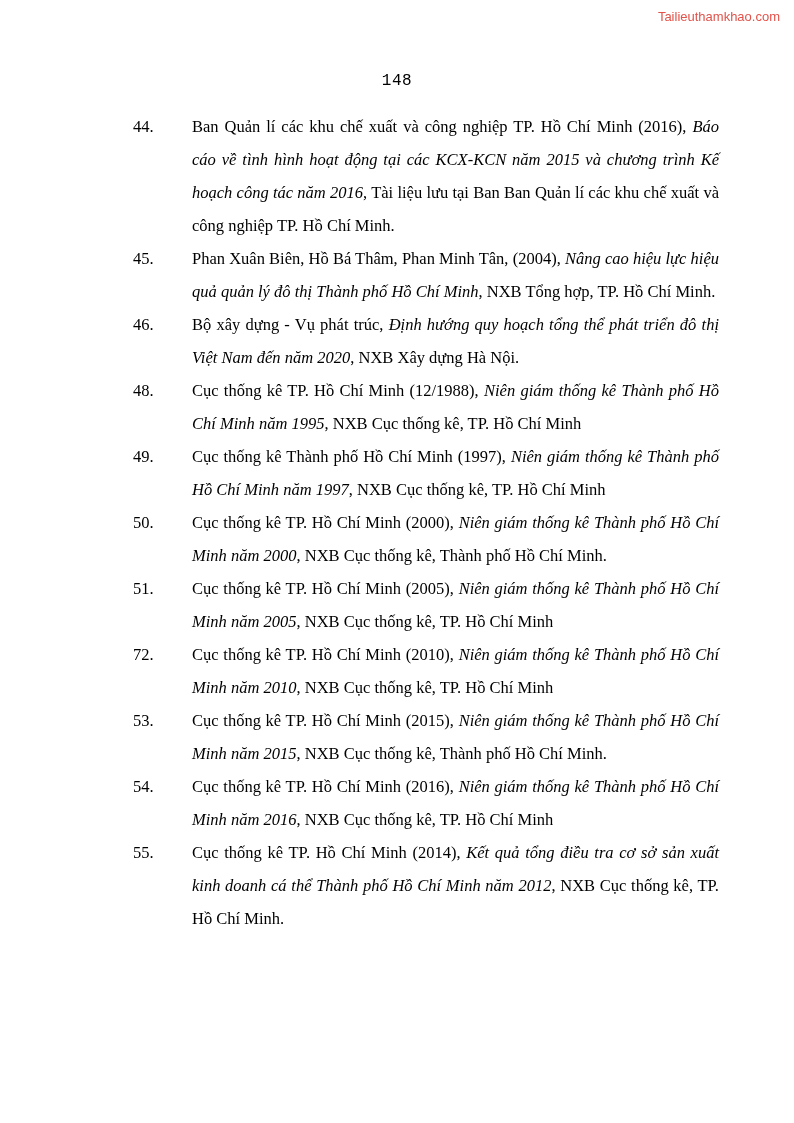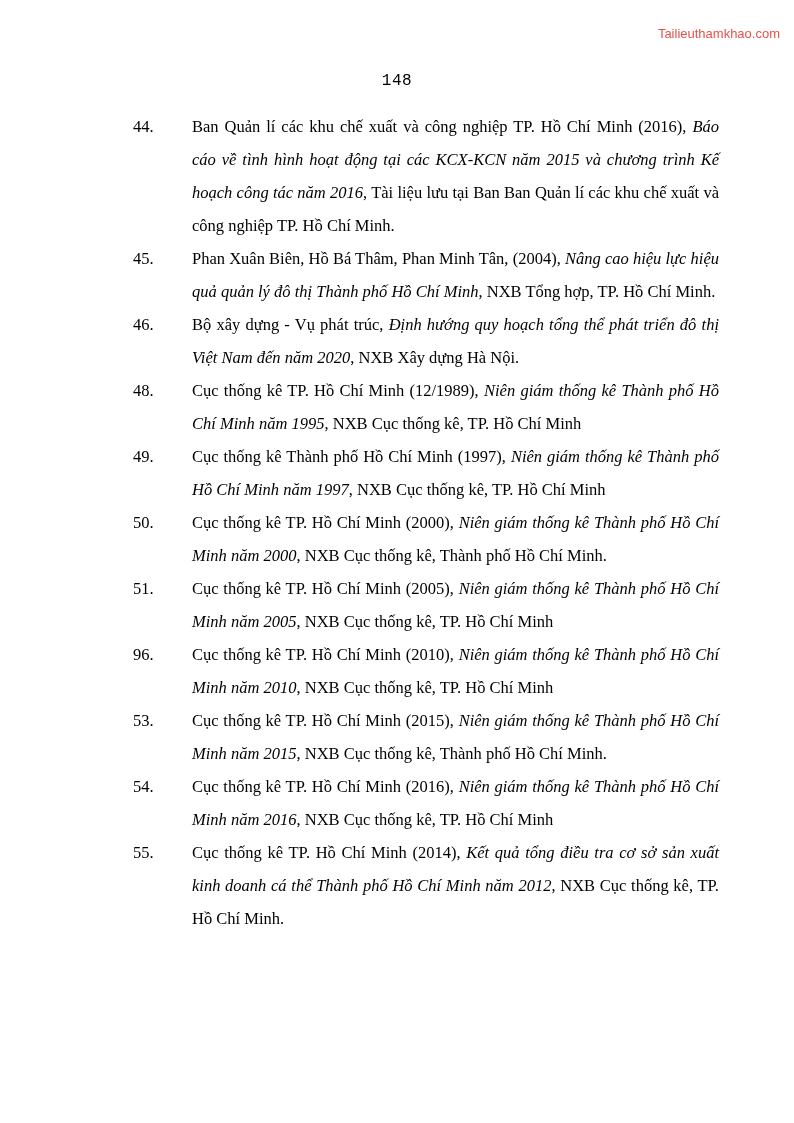--- a/index.html
+++ b/index.html
@@ -11,21 +11,21 @@
     position: relative;
     width: 794px;
     height: 1123px;
     background: #ffffff;
     font-family: "Liberation Serif", "DejaVu Serif", serif;
     color: #000000;
     overflow: hidden;
   }
   .watermark {
     position: absolute;
-    top: 26px;
+    top: 9px;
     right: 14px;
     font-family: "Liberation Sans", "DejaVu Sans", sans-serif;
     font-size: 13px;
     color: #e2524a;
     cursor: pointer;
   }
   .page-number {
     position: absolute;
     top: 72px;
     left: 0;
@@ -77,36 +77,36 @@
       <div class="ref-item">
         <div class="ref-num">45.</div>
         <div class="ref-text"><span class="seg">Phan Xuân Biên, Hồ Bá Thâm, Phan Minh Tân, (2004), </span><span class="seg seg-italic">Nâng cao hiệu lực hiệu quả quản lý đô thị Thành phố Hồ Chí Minh</span><span class="seg">, NXB Tổng hợp, TP. Hồ Chí Minh.</span></div>
       </div>
       <div class="ref-item">
         <div class="ref-num">46.</div>
         <div class="ref-text"><span class="seg">Bộ xây dựng - Vụ phát trúc, </span><span class="seg seg-italic">Định hướng quy hoạch tổng thể phát triển đô thị Việt Nam đến năm 2020</span><span class="seg">, NXB Xây dựng Hà Nội.</span></div>
       </div>
       <div class="ref-item">
         <div class="ref-num">48.</div>
-        <div class="ref-text"><span class="seg">Cục thống kê TP. Hồ Chí Minh (12/1989), </span><span class="seg seg-italic">Niên giám thống kê Thành phố Hồ Chí Minh năm 1995</span><span class="seg">, NXB Cục thống kê, TP. Hồ Chí Minh</span></div>
+        <div class="ref-text"><span class="seg">Cục thống kê TP. Hồ Chí Minh (12/1988), </span><span class="seg seg-italic">Niên giám thống kê Thành phố Hồ Chí Minh năm 1995</span><span class="seg">, NXB Cục thống kê, TP. Hồ Chí Minh</span></div>
       </div>
       <div class="ref-item">
         <div class="ref-num">49.</div>
         <div class="ref-text"><span class="seg">Cục thống kê Thành phố Hồ Chí Minh (1997), </span><span class="seg seg-italic">Niên giám thống kê Thành phố Hồ Chí Minh năm 1997</span><span class="seg">, NXB Cục thống kê, TP. Hồ Chí Minh</span></div>
       </div>
       <div class="ref-item">
         <div class="ref-num">50.</div>
         <div class="ref-text"><span class="seg">Cục thống kê TP. Hồ Chí Minh (2000), </span><span class="seg seg-italic">Niên giám thống kê Thành phố Hồ Chí Minh năm 2000</span><span class="seg">, NXB Cục thống kê, Thành phố Hồ Chí Minh.</span></div>
       </div>
       <div class="ref-item">
         <div class="ref-num">51.</div>
         <div class="ref-text"><span class="seg">Cục thống kê TP. Hồ Chí Minh (2005), </span><span class="seg seg-italic">Niên giám thống kê Thành phố Hồ Chí Minh năm 2005</span><span class="seg">, NXB Cục thống kê, TP. Hồ Chí Minh</span></div>
       </div>
       <div class="ref-item">
-        <div class="ref-num">96.</div>
+        <div class="ref-num">72.</div>
         <div class="ref-text"><span class="seg">Cục thống kê TP. Hồ Chí Minh (2010), </span><span class="seg seg-italic">Niên giám thống kê Thành phố Hồ Chí Minh năm 2010</span><span class="seg">, NXB Cục thống kê, TP. Hồ Chí Minh</span></div>
       </div>
       <div class="ref-item">
         <div class="ref-num">53.</div>
         <div class="ref-text"><span class="seg">Cục thống kê TP. Hồ Chí Minh (2015), </span><span class="seg seg-italic">Niên giám thống kê Thành phố Hồ Chí Minh năm 2015</span><span class="seg">, NXB Cục thống kê, Thành phố Hồ Chí Minh.</span></div>
       </div>
       <div class="ref-item">
         <div class="ref-num">54.</div>
         <div class="ref-text"><span class="seg">Cục thống kê TP. Hồ Chí Minh (2016), </span><span class="seg seg-italic">Niên giám thống kê Thành phố Hồ Chí Minh năm 2016</span><span class="seg">, NXB Cục thống kê, TP. Hồ Chí Minh</span></div>
       </div>

